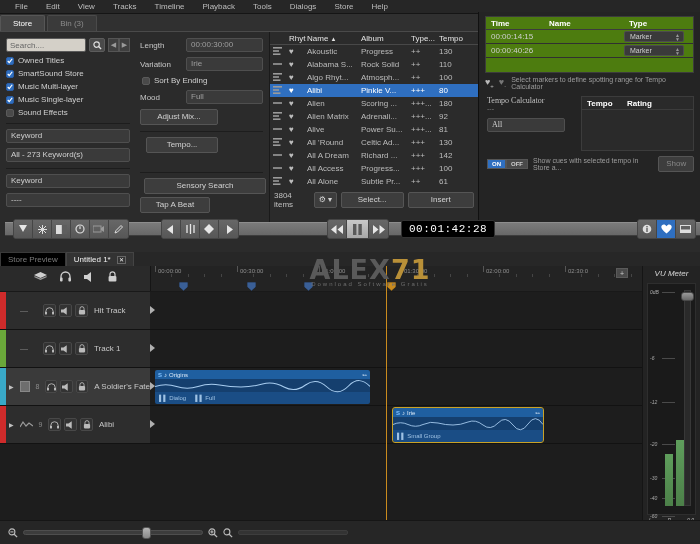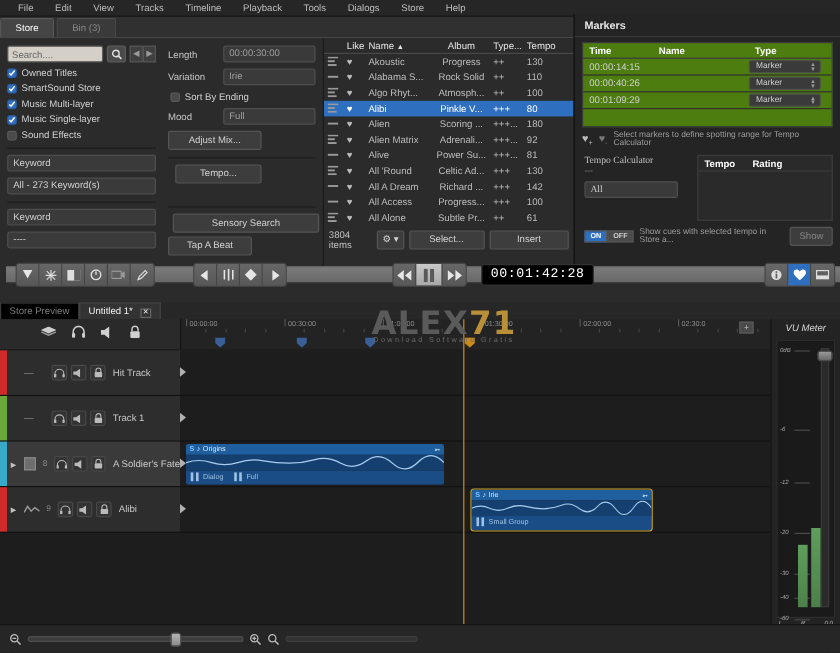--- a/index.html
+++ b/index.html
@@ -63,21 +63,21 @@
   .btn { background:#3d3d3d; border:1px solid #555; border-radius:2px; font-size:8px;
      color:#d2d2d2; text-align:center; line-height:14px; height:16px; }
 
   
   .listhdr { display:flex; height:13px; background:#2b2b2b; font-size:8px; color:#e4e4e4;
      border-bottom:1px solid #484848; align-items:center;}
   .listhdr div { padding-left:3px; }
   .lrow { display:flex; height:13px; font-size:8px; color:#bcbcbc; align-items:center;}
   .lrow.sel2 { background:#2f6fc0; color:#fff; }
   .lrow div { padding-left:3px; overflow:hidden; white-space:nowrap; }
-  .c-ic{width:16px;} .c-like{width:18px;} .c-name{width:54px;} .c-alb{width:50px;text-align:center;}
+  .c-ic{width:16px;} .c-like{width:18px;} .c-name{width:54px;} .c-alb{width:50px;}
   .c-int{width:28px;} .c-tem{width:26px;}
 
   .listfoot { display:flex; align-items:center; gap:4px; padding:3px 4px; font-size:8px;
      color:#c0c0c0; }
 
   
   .markers { position:absolute; top:12px; left:478px; width:222px; height:210px;
      background:#242424; border-left:1px solid #111; }
   .mk-title { font-size:9px; color:#e8e8e8; font-weight:bold; padding:4px 0 4px 8px;
      border-bottom:1px solid #3a3a3a; }
@@ -287,21 +287,21 @@
       <div class="sep"></div>
       <div class="btn" style="width:72px;margin:5px 0 19px 6px;">Tempo...</div>
       <div class="sep"></div>
       <div class="btn" style="width:122px;margin:5px 0 3px 4px;">Sensory Search</div>
       <div class="btn" style="width:70px;">Tap A Beat</div>
     </div>
 
     <div class="col-list">
       <div class="listhdr">
         <div class="c-ic"></div>
-        <div class="c-like">Like</div>
+        <div class="c-like">Rhyt</div>
         <div class="c-name"><span>Name</span> <span style="font-size:6px">▲</span></div>
         <div class="c-alb">Album</div>
         <div class="c-int">Type...</div>
         <div class="c-tem">Tempo</div>
       </div>
       <div id="rows">
  <div class="lrow">
   <div class="c-ic"><svg width="9" height="8" viewBox="0 0 9 8">
                 <rect x="0" y="0" width="9" height="1.6" fill="#9a9a9a"></rect>
                 <rect x="0" y="3.2" width="6" height="1.6" fill="#9a9a9a"></rect>
@@ -427,48 +427,38 @@
       <div class="listfoot">
         <span>3804 items</span>
         <span class="btn" style="width:24px;padding:0 2px;">⚙ ▾</span>
         <span class="btn" style="width:68px;">Select...</span>
         <span class="btn" style="width:72px;">Insert</span>
       </div>
     </div>
   </div>
 
   <div class="markers">
-    <div class="mk-title">Markers</div>
     <div class="mk-table">
       <div class="mk-hdr">
         <div class="mk-t">Time</div>
         <div class="mk-n">Name</div>
         <div class="mk-y">Type</div>
       </div>
       <div id="mkrows">
  <div class="mk-row">
   <div class="mk-t">00:00:14:15</div>
   <div class="mk-n"></div>
   <div class="mk-y" style="padding:0">
     <div class="mk-type">Marker
       <span style="position:absolute;right:3px;top:1px;font-size:5px;color:#9a9a9a;line-height:4px;">▲<br>▼</span>
     </div>
   </div>
  </div>
  <div class="mk-row">
   <div class="mk-t">00:00:40:26</div>
-  <div class="mk-n"></div>
-  <div class="mk-y" style="padding:0">
-    <div class="mk-type">Marker
-      <span style="position:absolute;right:3px;top:1px;font-size:5px;color:#9a9a9a;line-height:4px;">▲<br>▼</span>
-    </div>
-  </div>
- </div>
- <div class="mk-row">
-  <div class="mk-t">00:01:09:29</div>
   <div class="mk-n"></div>
   <div class="mk-y" style="padding:0">
     <div class="mk-type">Marker
       <span style="position:absolute;right:3px;top:1px;font-size:5px;color:#9a9a9a;line-height:4px;">▲<br>▼</span>
     </div>
   </div>
  </div>
         </div>
       <div style="height:14px;"></div>
     </div>

